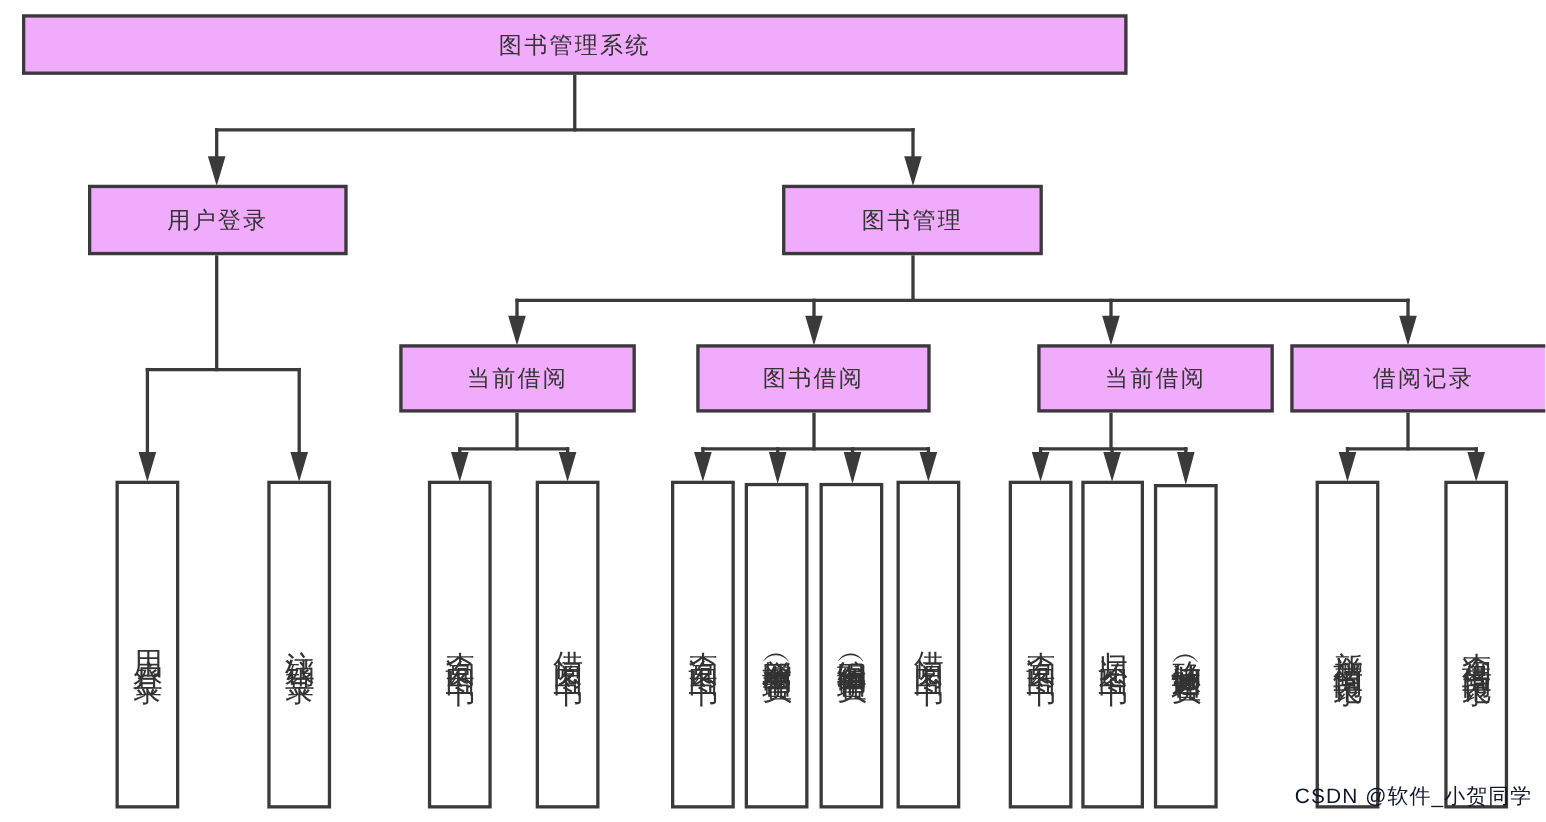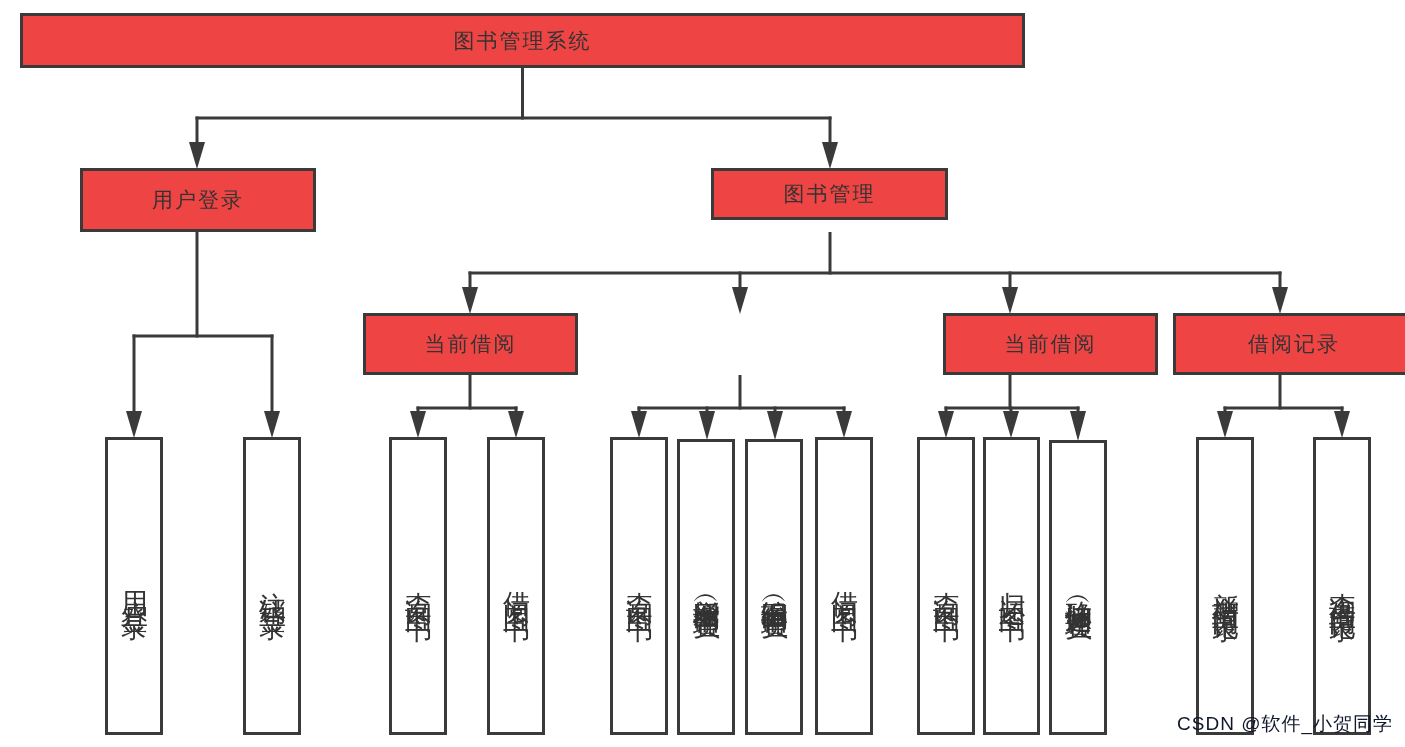--- a/index.html
+++ b/index.html
@@ -14,21 +14,21 @@
   svg.connectors {
     position: absolute;
     left: 0; top: 0;
     width: 1405px; height: 747px;
   }
   svg.connectors line { stroke: #3a3a3a; stroke-width: 3; }
   svg.connectors polygon { fill: #3a3a3a; stroke: none; }
   .hbox {
     position: absolute;
     box-sizing: border-box;
-    background: #ef4444;
+    background: #f0abfc;
     border: 3px solid #3a3a3a;
     display: flex;
     align-items: center;
     justify-content: center;
     font-size: 21px;
     color: #333333;
     letter-spacing: 2px;
     white-space: nowrap;
   }
   .vbox {
@@ -145,27 +145,30 @@
     </g>
   </svg>
 
   <div class="hbox" style="left:20px; top:13px; width:1005px; height:55px;">
     <span>图书管理系统</span>
   </div>
 
   <div class="hbox" style="left:80px; top:168px; width:236px; height:64px;">
     <span>用户登录</span>
   </div>
-  <div class="hbox" style="left:711px; top:168px; width:237px; height:52px;text-align:right;">
+  <div class="hbox" style="left:711px; top:168px; width:237px; height:64px;text-align:right;">
     <span>图书管理</span>
   </div>
 
   <div class="hbox" style="left:363px; top:313px; width:215px; height:62px;">
     <span>当前借阅</span>
   </div>
+  <div class="hbox" style="left:633px; top:313px; width:213px; height:62px;">
+    <span>图书借阅</span>
+  </div>
   <div class="hbox" style="left:943px; top:313px; width:215px; height:62px;">
     <span>当前借阅</span>
   </div>
   <div class="hbox" style="left:1173px; top:313px; width:242px; height:62px;">
     <span>借阅记录</span>
   </div>
 
   <div class="vbox" style="left:105px; top:437px;">
     <span class="vtext sp4">用户登录</span>
   </div>

